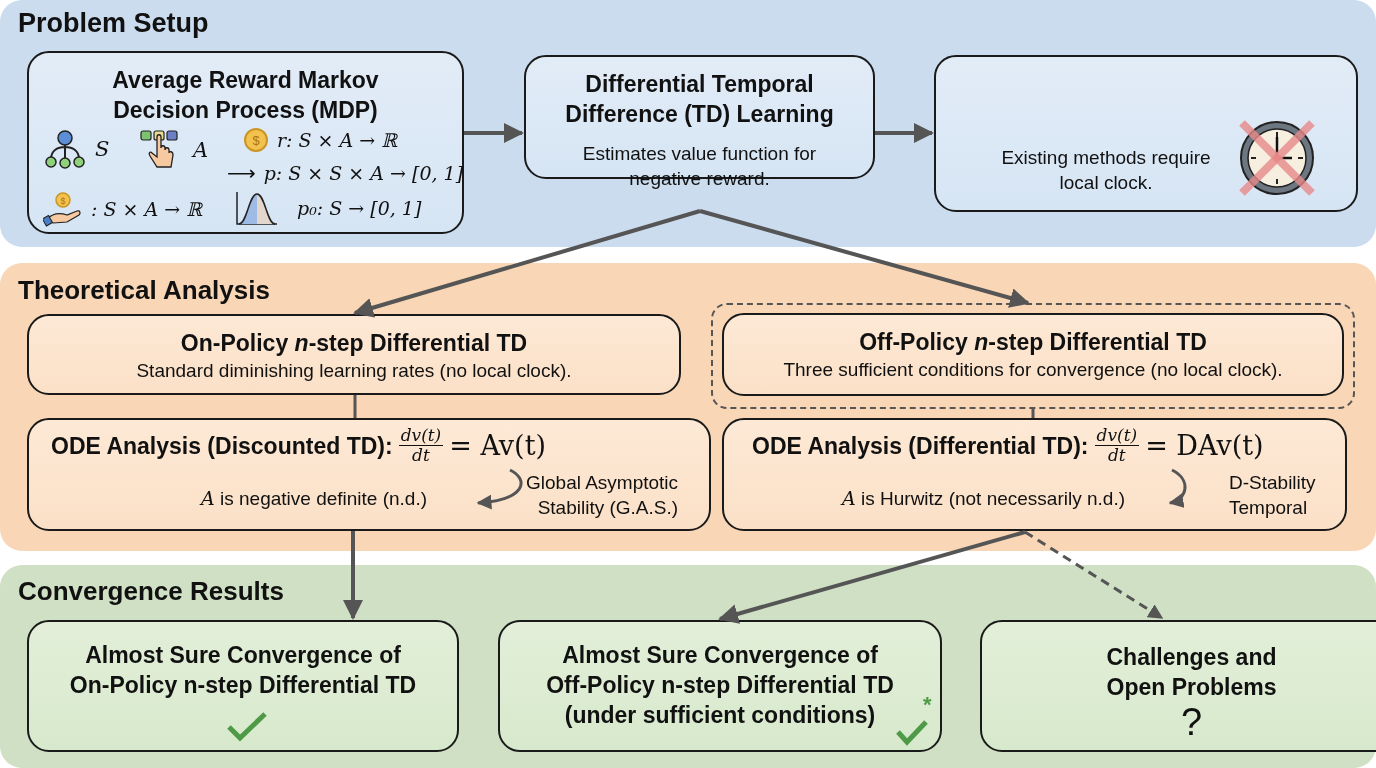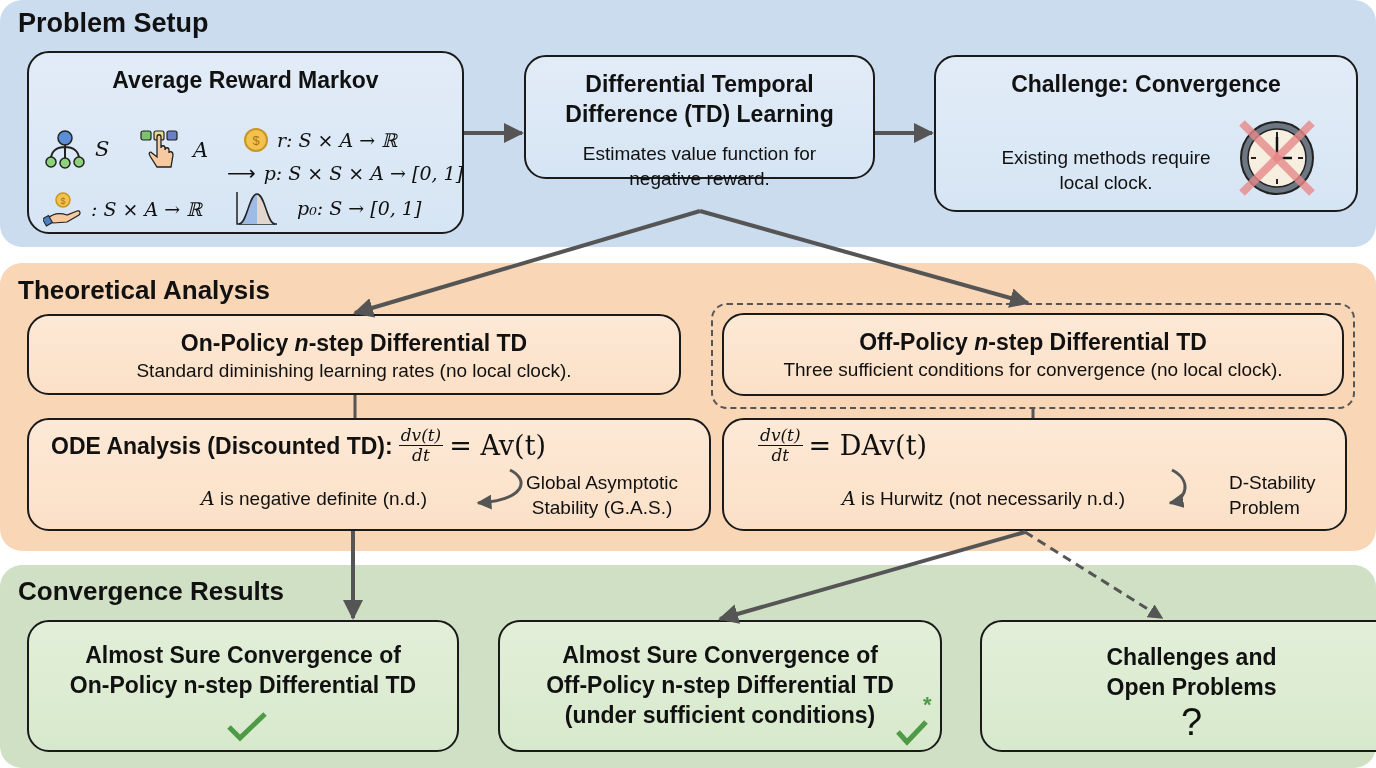--- a/index.html
+++ b/index.html
@@ -40,20 +40,21 @@
 </div>
 <div class="band theory">
   <div class="band-title" style="top:12px;font-size:26px;">Theoretical Analysis</div>
 </div>
 <div class="band results">
   <div class="band-title" style="top:11px;font-size:26px;">Convergence Results</div>
 </div>
 
 <div class="box blue" style="left:27px;top:51px;width:437px;height:183px;">
   <div class="box-title" style="margin-top:12px;">Average Reward Markov</div>
+  <div class="box-title">Decision Process (MDP)</div>
 
   <div class="mrow" style="left:14px;top:76px;">
     <svg width="44" height="40" viewBox="0 0 44 40">
       <path d="M22 14 L22 22 M22 18 C14 18 8 22 8 30 M22 18 C30 18 36 22 36 30 M22 22 L22 30" stroke="#222" stroke-width="2" fill="none"></path>
       <circle cx="22" cy="9" r="7" fill="#5b8ed6" stroke="#222" stroke-width="1.5"></circle>
       <circle cx="8" cy="33" r="5" fill="#8fd17a" stroke="#222" stroke-width="1.5"></circle>
       <circle cx="22" cy="34" r="5" fill="#8fd17a" stroke="#222" stroke-width="1.5"></circle>
       <circle cx="36" cy="33" r="5" fill="#8fd17a" stroke="#222" stroke-width="1.5"></circle>
     </svg>
     <span class="math" style="font-size:21px;">S</span>
@@ -104,21 +105,20 @@
 </div>
 
 <div class="box blue" style="left:524px;top:55px;width:351px;height:124px;">
   <div class="box-title" style="margin-top:12px;">Differential Temporal</div>
   <div class="box-title">Difference (TD) Learning</div>
   <div class="box-sub" style="margin-top:12px;">Estimates value function for</div>
   <div class="box-sub">negative reward.</div>
 </div>
 
 <div class="box blue" style="left:934px;top:55px;width:424px;height:157px;">
-  <div class="box-title" style="margin-top:12px;">Challenge: Convergence</div>
   <div class="box-sub" style="position:absolute;left:30px;top:88px;width:280px;">Existing methods require</div>
   <div class="box-sub" style="position:absolute;left:30px;top:113px;width:280px;">local clock.</div>
   <svg style="position:absolute;left:298px;top:58px;" width="86" height="86" viewBox="0 0 86 86">
     <circle cx="43" cy="43" r="36" fill="#6c7782" stroke="#222" stroke-width="2"></circle>
     <circle cx="43" cy="43" r="29" fill="#f6efe0" stroke="#222" stroke-width="1.5"></circle>
     <g stroke="#222" stroke-width="2">
       <line x1="43" y1="17" x2="43" y2="22"></line>
         <line x1="43" y1="64" x2="43" y2="69"></line>
       <line x1="17" y1="43" x2="22" y2="43"></line>
         <line x1="64" y1="43" x2="69" y2="43"></line>
@@ -140,52 +140,53 @@
   <div class="box-sub narrow">Standard diminishing learning rates (no local clock).</div>
 </div>
 
 <div class="box peach" style="left:722px;top:313px;width:622px;height:83px;">
   <div class="box-title narrow" style="margin-top:12px;">
     <span>Off-Policy </span><i>n</i><span>-step Differential TD</span>
   </div>
   <div class="box-sub narrow">Three sufficient conditions for convergence (no local clock).</div>
 </div>
 
-<div class="box peach" style="left:27px;top:418px;width:684px;height:113px;text-align:center;">
+<div class="box peach" style="left:27px;top:418px;width:684px;height:113px;text-align:right;">
   <div style="position:absolute;left:22px;top:6px;display:flex;align-items:center;white-space:nowrap;">
     <span class="box-title narrow">ODE Analysis (Discounted TD):</span>
     <span class="frac">
       <span class="num">dv(t)</span>
       <span>dt</span>
     </span>
     <span class="eqrhs">= Av(t)</span>
   </div>
   <div class="box-sub narrow" style="position:absolute;left:172px;top:66px;white-space:nowrap;">
     <span class="math">A</span><span> is negative definite (n.d.)</span>
   </div>
   <div class="box-sub narrow" style="position:absolute;left:497px;top:50px;line-height:25px;">
     <div>Global Asymptotic</div>
     <div>Stability (G.A.S.)</div>
   </div>
 </div>
 
 <div class="box peach" style="left:722px;top:418px;width:625px;height:113px;text-align:left;">
   <div style="position:absolute;left:28px;top:6px;display:flex;align-items:center;white-space:nowrap;">
+    <span class="box-title narrow">ODE Analysis (Differential TD):</span>
     <span class="frac">
       <span class="num">dv(t)</span>
       <span>dt</span>
     </span>
     <span class="eqrhs">= DAv(t)</span>
   </div>
   <div class="box-sub narrow" style="position:absolute;left:118px;top:66px;white-space:nowrap;">
     <span class="math">A</span><span> is Hurwitz (not necessarily n.d.)</span>
   </div>
   <div class="box-sub narrow" style="position:absolute;left:505px;top:50px;line-height:25px;">
     <div>D-Stability</div>
-    <div>Problem</div>
+    <div>Temporal</div>
   </div>
 </div>
 
 <div class="box green" style="left:27px;top:620px;width:432px;height:132px;">
   <div class="box-title" style="margin-top:18px;">Almost Sure Convergence of</div>
   <div class="box-title">On-Policy n-step Differential TD</div>
   <svg style="position:absolute;left:196px;top:88px;" width="44" height="32" viewBox="0 0 44 32">
     <path d="M4 17 L15 28 L40 4" stroke="#4f9a46" stroke-width="5" fill="none"></path>
   </svg>
 </div>

